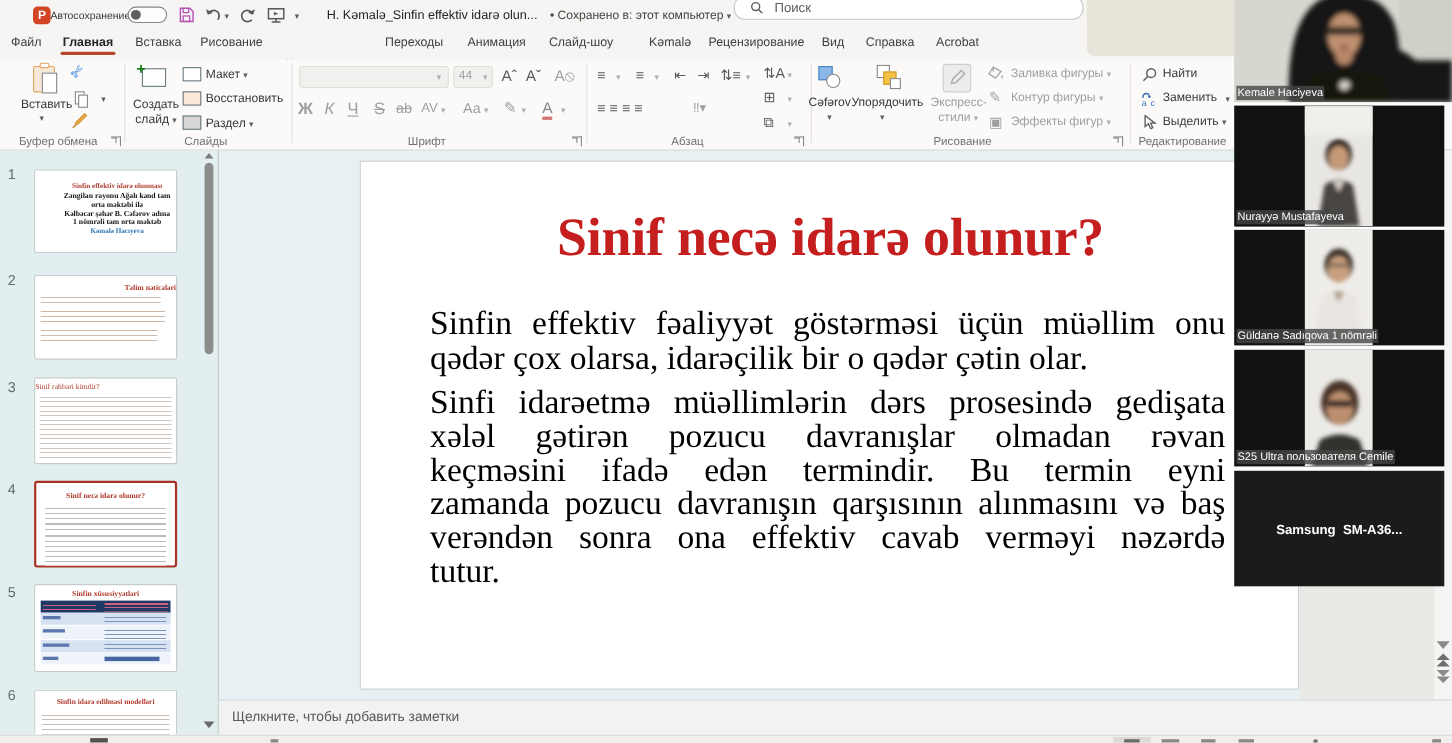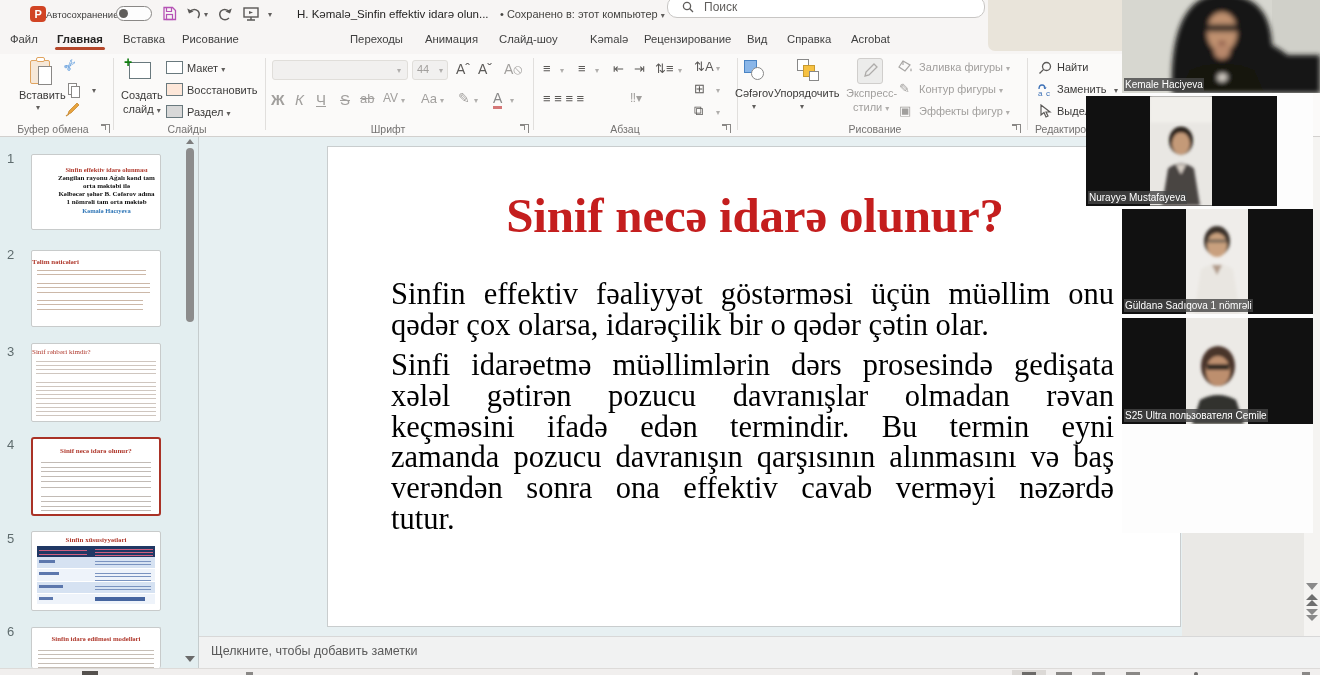--- a/index.html
+++ b/index.html
@@ -265,21 +265,21 @@
           <div style="margin-top:11px; font-size:6.5px; color:#b03a2e;">Sinfin effektiv idarə olunması</div>
           <div style="font-size:7px; color:#111;">Zəngilan rayonu Ağalı kənd tam</div>
           <div style="font-size:7px; color:#111;">orta məktəbi ilə</div>
           <div style="font-size:7px; color:#111;">Kəlbəcər şəhər B. Cəfərov adına</div>
           <div style="font-size:7px; color:#111;">1 nömrəli tam orta məktəb</div>
           <div style="font-size:6.5px; color:#2e75b6;">Kəmalə Hacıyeva</div>
         </div>
       </div>
 
       <div class="thumb" style="top:113px; height:77px;">
-        <div style="text-align:left; font-family:'Liberation Serif',serif; font-weight:bold; font-size:7px; color:#b03a2e; margin-top:7px;">Təlim nəticələri</div>
+        <div style="text-align:right; font-family:'Liberation Serif',serif; font-weight:bold; font-size:7px; color:#b03a2e; margin-top:7px;margin-left:15px;">Təlim nəticələri</div>
         <div style="margin:2px 5px 0 5px;">
           <div style="height:11px; background:repeating-linear-gradient(#fff 0 1.8px, #ccb8a8 1.8px 2.8px, #fff 2.8px 4.6px); width:92%;"></div>
           <div style="height:15px; margin-top:2px; background:repeating-linear-gradient(#fff 0 1.8px, #ccb8a8 1.8px 2.8px, #fff 2.8px 4.6px); width:96%;"></div>
           <div style="height:15px; margin-top:2px; background:repeating-linear-gradient(#fff 0 1.8px, #ccb8a8 1.8px 2.8px, #fff 2.8px 4.6px); width:90%;"></div>
         </div>
       </div>
 
       <div class="thumb" style="top:206px; height:79px;">
         <div style="font-family:'Liberation Serif',serif; font-weight:normal; font-size:7px; color:#b03a2e; margin-top:4px;">Sinif rəhbəri kimdir?</div>
         <div style="margin:3px 4px 0 4px; height:60px; background:repeating-linear-gradient(#fff 0 1.7px, #cfc6bf 1.7px 2.6px, #fff 2.6px 4.2px);"></div>
@@ -385,21 +385,21 @@
       </g>
       <defs>
           <filter id="b1" x="-20%" y="-20%" width="140%" height="140%">
             <feGaussianBlur stdDeviation="2.4"></feGaussianBlur>
           </filter>
         </defs>
     </svg>
     <span class="vlabel">Kemale Haciyeva</span>
   </div>
 
-  <div class="vtile" style="left:1086px; top:96px; width:191px; height:110px;">
+  <div class="vtile" style="left:1122px; top:96px; width:191px; height:110px;">
     <svg class="strip" width="62" height="109" viewBox="0 0 62 109">
       <rect width="62" height="109" fill="#e9e7e3"></rect>
       <g filter="url(#b2)">
         <rect x="0" y="0" width="62" height="26" fill="#f1efeb"></rect>
         <ellipse cx="31" cy="44" rx="12" ry="14" fill="#2b241f"></ellipse>
         <ellipse cx="31" cy="47" rx="9" ry="11" fill="#c49a78"></ellipse>
         <path d="M12 109 L18 72 Q31 62 44 72 L50 109 Z" fill="#4a4442"></path>
         <path d="M26 68 L31 78 L36 68 Z" fill="#d8cfc6"></path>
       </g>
       <defs>
@@ -441,14 +441,17 @@
       </g>
       <defs>
           <filter id="b4" x="-20%" y="-20%" width="140%" height="140%">
             <feGaussianBlur stdDeviation="1.8"></feGaussianBlur>
           </filter>
         </defs>
     </svg>
     <span class="vlabel">S25 Ultra пользователя Cemile</span>
   </div>
 
+  <div class="vtile" style="left:1122px; top:428px; width:191px; height:105px; background:#1b1b1b;">
+    <div style="position:absolute; left:0; top:46px; width:100%; text-align:center; color:#fff; font-weight:bold; font-size:12px;">Samsung&nbsp; SM-A36...</div>
+  </div>
 
 </div>
 
 </body></html>

